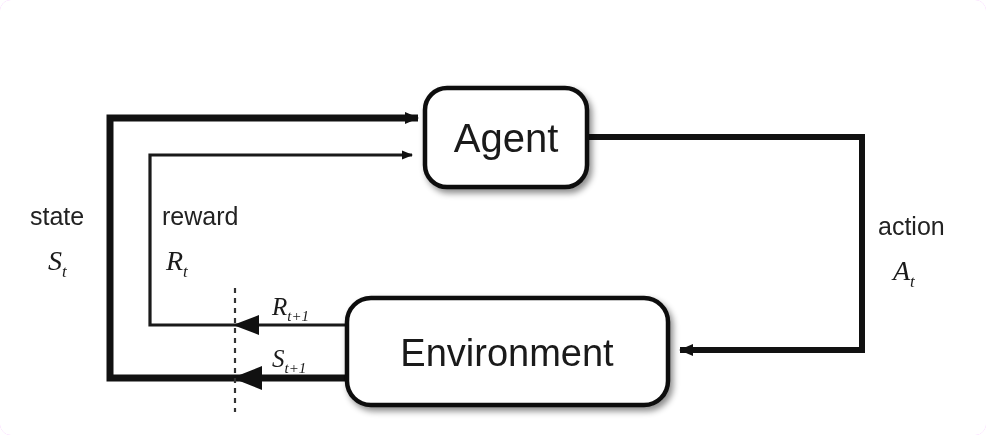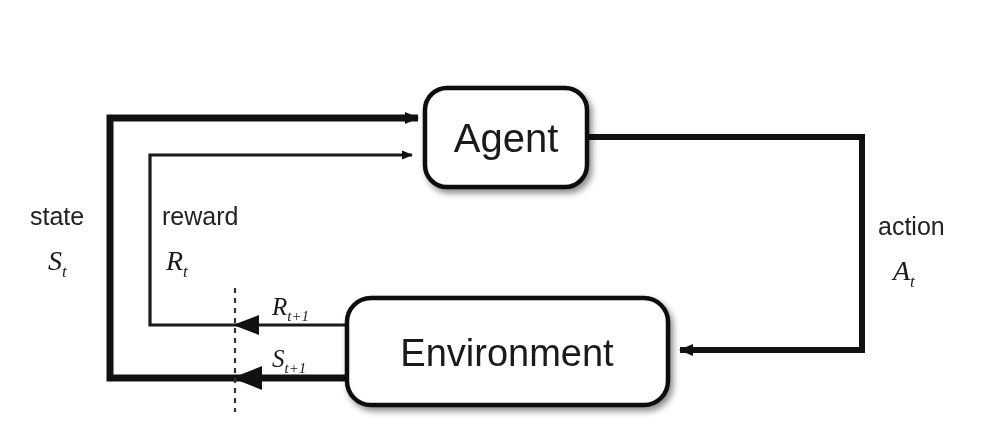--- a/index.html
+++ b/index.html
@@ -10,20 +10,21 @@
   }
   body {
     font-family: "Liberation Sans", sans-serif;
   }
   #diagram-root {
     position: relative;
     width: 986px;
     height: 435px;
     background: #f0abfc;
     overflow: hidden;
+    border-radius: 11px;
   }
   #rl-svg {
     position: absolute;
     left: 0;
     top: 0;
     width: 986px;
     height: 435px;
     display: block;
   }
   .box-label {

